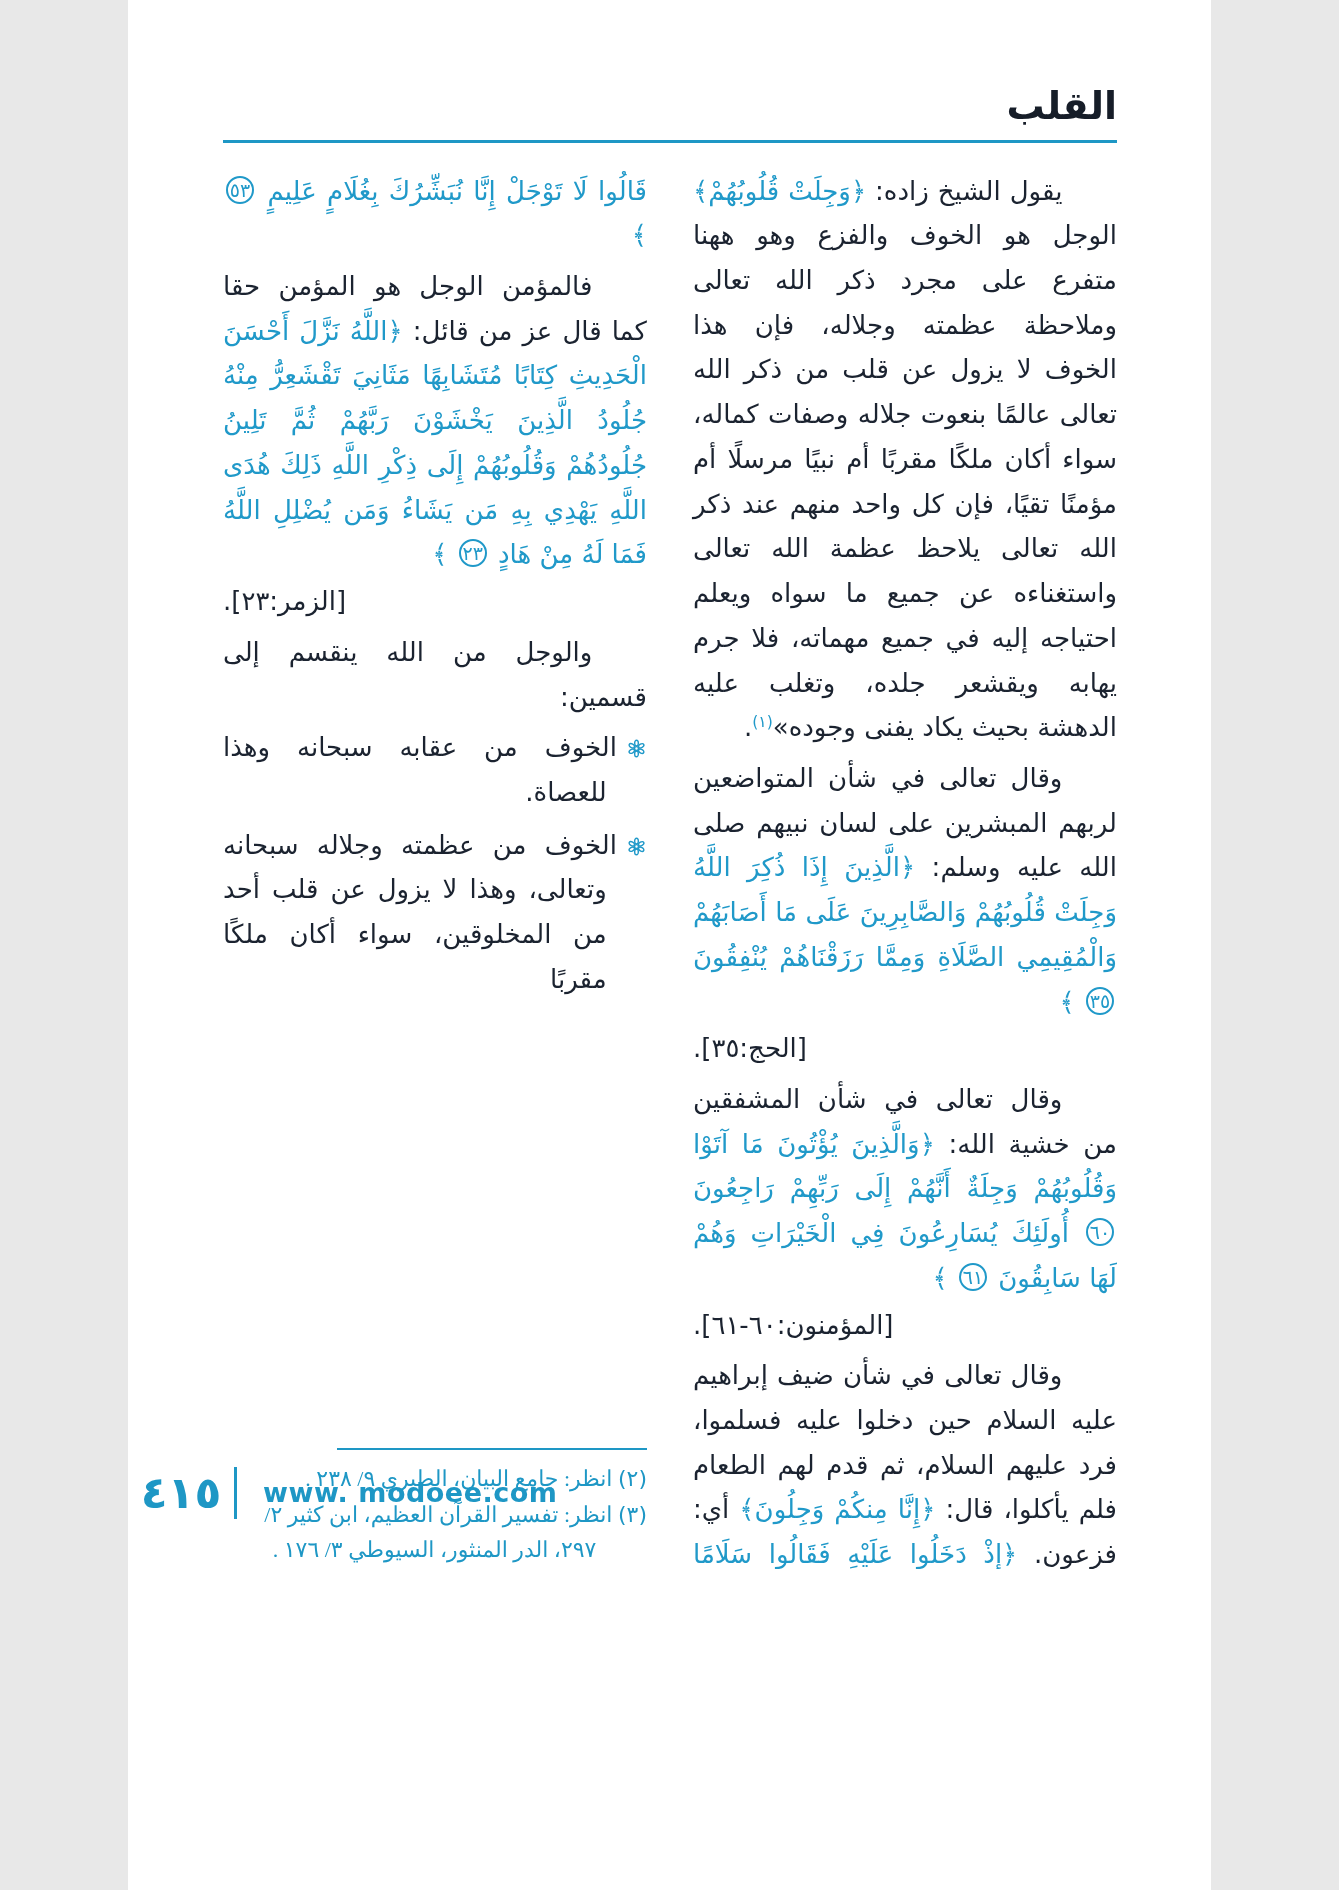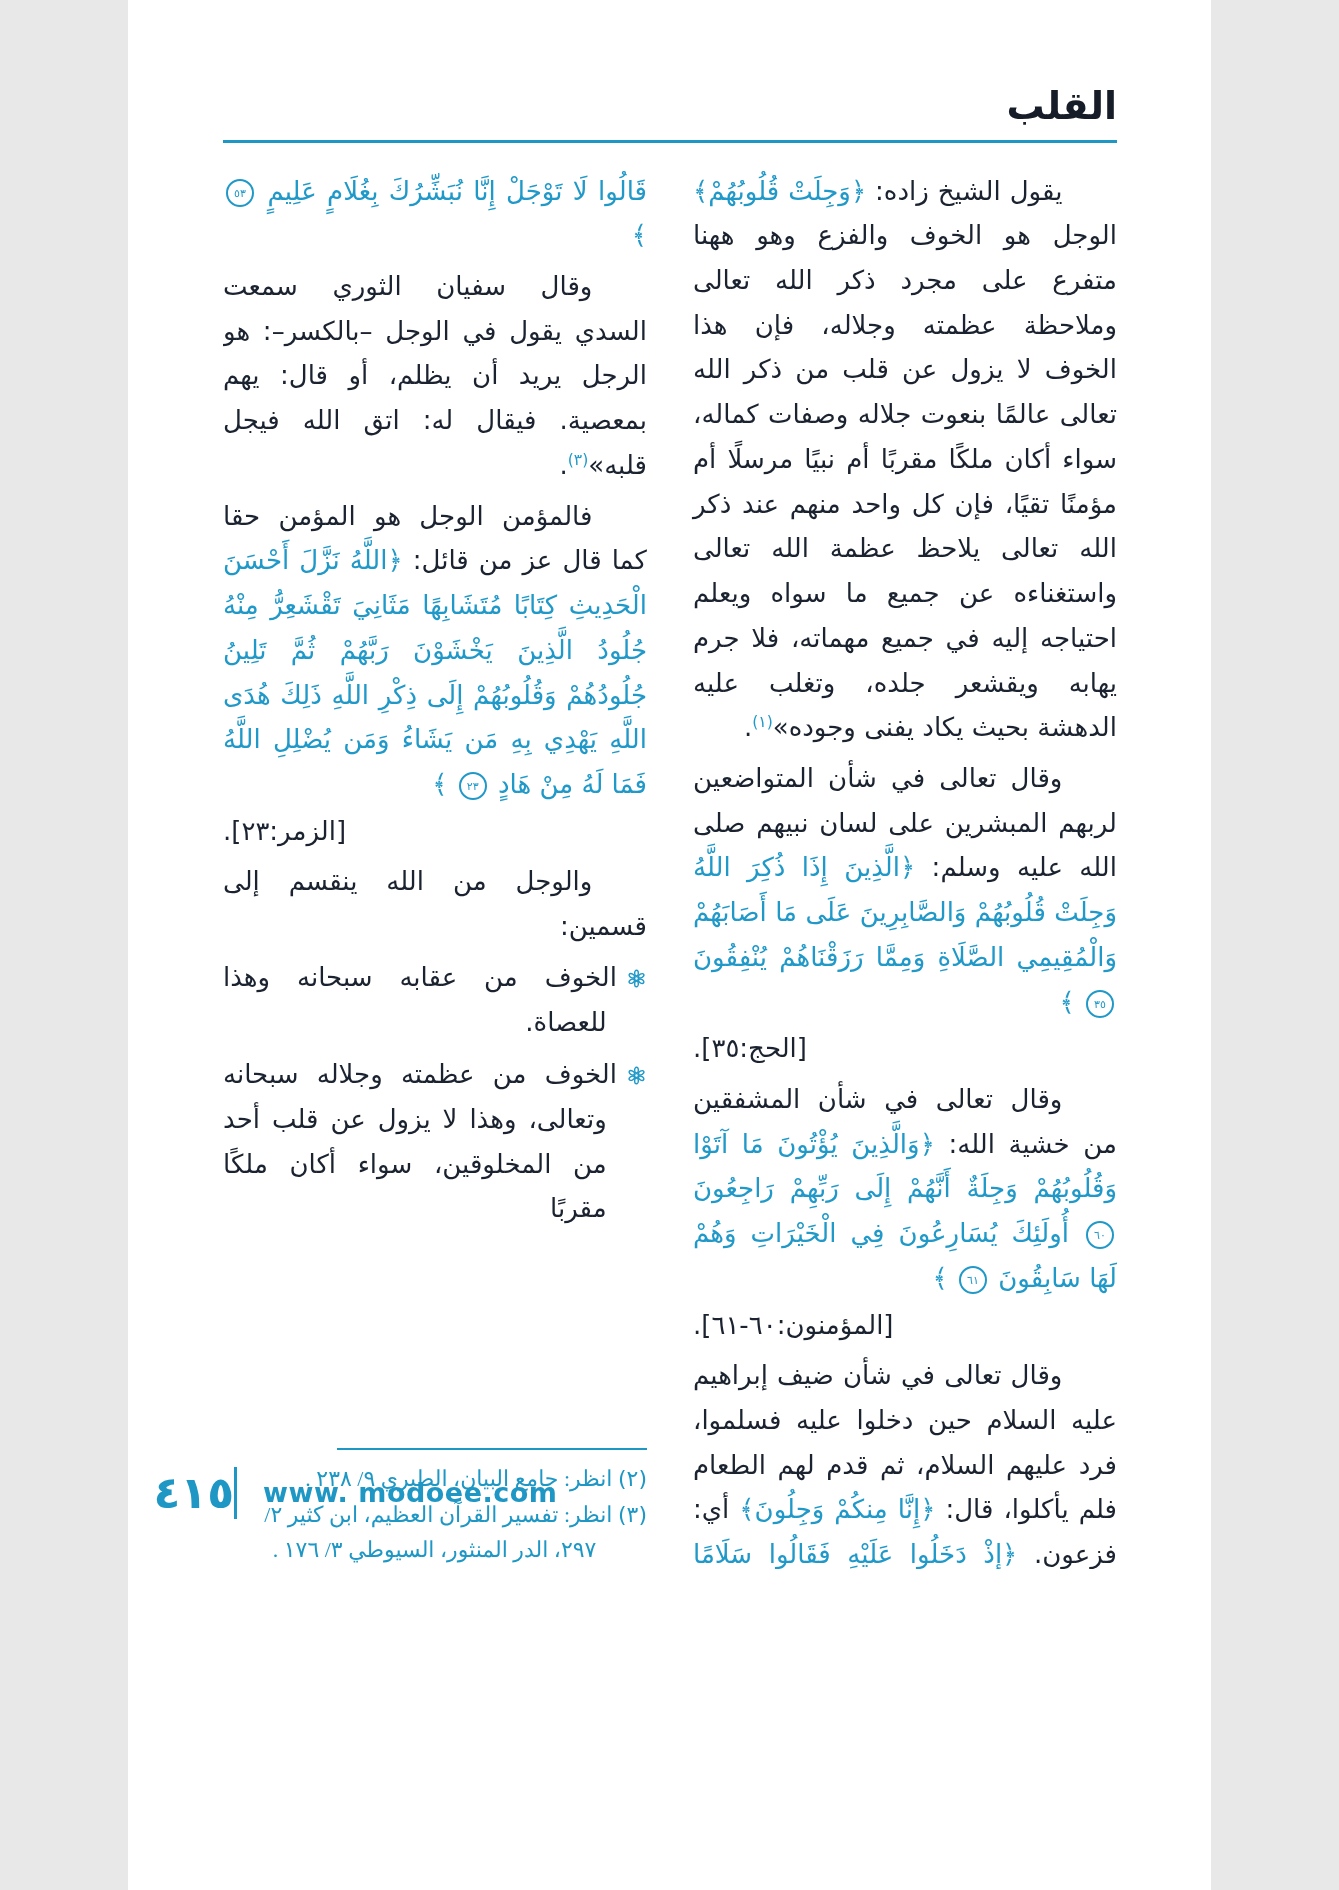--- a/index.html
+++ b/index.html
@@ -21,34 +21,34 @@
   .col{flex:1;display:flex;flex-direction:column;min-width:0;}
   .para{font-size:26px;line-height:1.72;text-align:justify;margin:0 0 6px;}
   .para.indent{text-indent:2.1em;}
   .para.bullet{padding-right:1.55em;text-indent:-1.55em;margin-bottom:8px;}
   .seg-quran{color:var(--quran);}
   .seg-fn{color:var(--quran);font-size:0.60em;vertical-align:0.6em;}
   .seg-ref{display:block;text-align:left;margin-top:2px;color:var(--ink);}
   .seg-ayah{
     display:inline-block;width:28px;height:28px;line-height:25px;box-sizing:border-box;
     border:2px solid var(--quran);border-radius:50%;color:var(--quran);
-    font-size:11px;text-align:center;text-indent:0;vertical-align:3px;margin:0 3px;
+    font-size:19px;text-align:center;text-indent:0;vertical-align:3px;margin:0 3px;
   }
   .flower{width:21px;height:21px;margin-left:9px;vertical-align:-3px;}
   .fn-block{margin-top:auto;}
   .fn-rule{height:2px;background:var(--accent);border:none;margin:0 0 12px;}
   .col-left .fn-rule{width:73%;margin-left:auto;margin-right:0;}
   .col-right .fn-rule{width:100%;}
   .fn-list{font-size:22px;line-height:1.55;color:var(--accent);}
   .col-right .fn-list{padding-right:180px;}
   .footnote{padding-right:2.3em;text-indent:-2.3em;margin-bottom:2px;}
   .fn-marker{color:var(--accent);}
   .fn-text{color:var(--accent);font-family:Liberation Serif, serif;}
   .footer{position:absolute;left:0;bottom:50px;display:flex;align-items:center;direction:ltr;}
-  .page-num{width:106px;text-align:right;font-size:44px;font-weight:bold;color:var(--accent);line-height:1;}
+  .page-num{width:106px;text-align:center;font-size:44px;font-weight:bold;color:var(--accent);line-height:1;}
   .v-rule{width:3px;height:52px;background:var(--accent);}
   .site{font-size:27px;font-weight:bold;color:var(--accent);margin-left:26px;direction:ltr;letter-spacing:0.5px;}
 </style>
 </head>
 <body>
 
 <div class="page">
   <div class="inner">
 
     <h1 class="page-title">القلب</h1>
@@ -66,21 +66,20 @@
           <div class="fn-rule"></div>
           <div class="fn-list">
               <div class="footnote"><span class="fn-marker">(١)</span><span class="fn-text"> حاشية زاده على البيضاوي ٢/ ٢٩٥ .</span></div>
             </div>
         </div>
       </section>
 
       <section class="col col-left">
         <div class="col-body">
             <p class="para"><span class="seg seg-quran">قَالُوا لَا تَوْجَلْ إِنَّا نُبَشِّرُكَ بِغُلَامٍ عَلِيمٍ </span><span class="seg seg-ayah">٥٣</span><span class="seg seg-quran"> ﴾</span></p>
-            <p class="para indent"><span class="seg seg-text">وقال سفيان الثوري سمعت السدي يقول في الوجل –بالكسر–: هو الرجل يريد أن يظلم، أو قال: يهم بمعصية. فيقال له: اتق الله فيجل قلبه»</span><span class="seg seg-fn">(٣)</span><span class="seg seg-text">.</span></p>
             <p class="para indent"><span class="seg seg-text">فالمؤمن الوجل هو المؤمن حقا كما قال عز من قائل: </span><span class="seg seg-quran">﴿اللَّهُ نَزَّلَ أَحْسَنَ الْحَدِيثِ كِتَابًا مُتَشَابِهًا مَثَانِيَ تَقْشَعِرُّ مِنْهُ جُلُودُ الَّذِينَ يَخْشَوْنَ رَبَّهُمْ ثُمَّ تَلِينُ جُلُودُهُمْ وَقُلُوبُهُمْ إِلَى ذِكْرِ اللَّهِ ذَلِكَ هُدَى اللَّهِ يَهْدِي بِهِ مَن يَشَاءُ وَمَن يُضْلِلِ اللَّهُ فَمَا لَهُ مِنْ هَادٍ </span><span class="seg seg-ayah">٢٣</span><span class="seg seg-quran"> ﴾</span><span class="seg seg-ref">[الزمر:٢٣].</span></p>
             <p class="para indent"><span class="seg seg-text">والوجل من الله ينقسم إلى قسمين:</span></p>
             <p class="para bullet"><svg class="flower" viewBox="0 0 24 24" aria-hidden="true">
                 <g fill="none" stroke="currentColor" stroke-width="1.6" style="color:var(--quran)">
                   <g transform="rotate(0 12 12)">
                     <ellipse cx="12" cy="5.8" rx="2.1" ry="3.3"></ellipse>
                   </g>
                   <g transform="rotate(60 12 12)">
                     <ellipse cx="12" cy="5.8" rx="2.1" ry="3.3"></ellipse>
                   </g>

